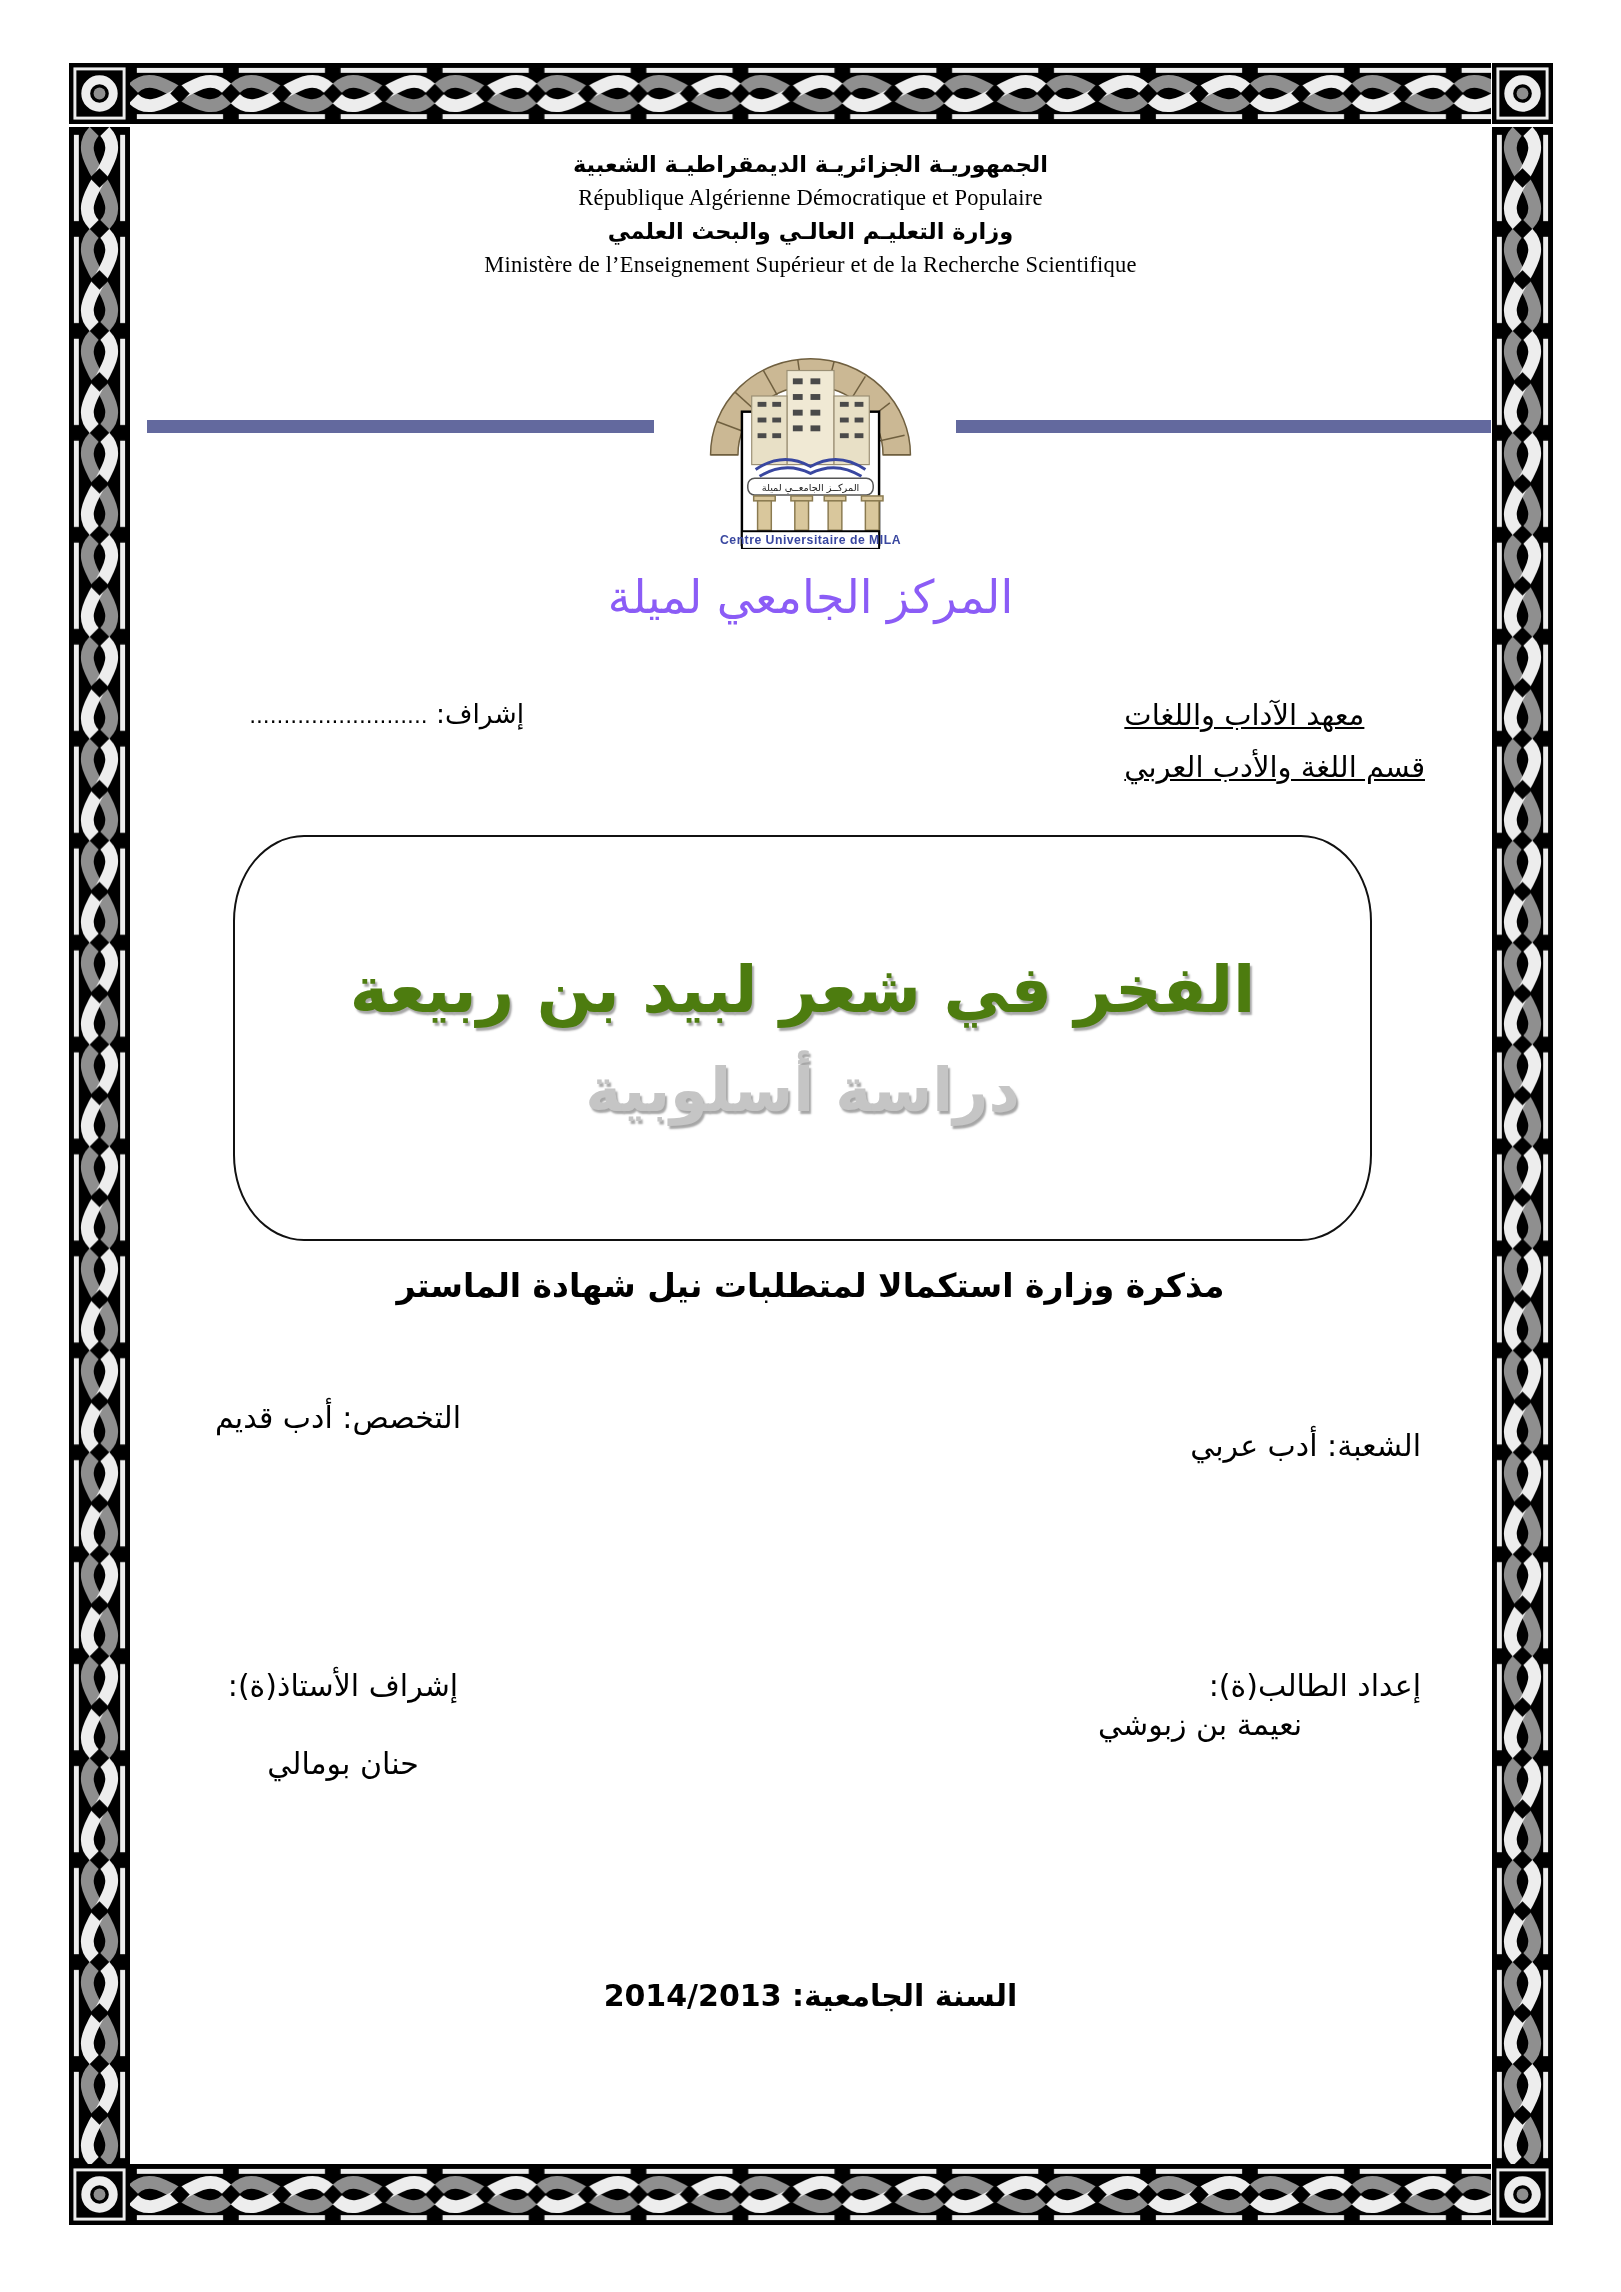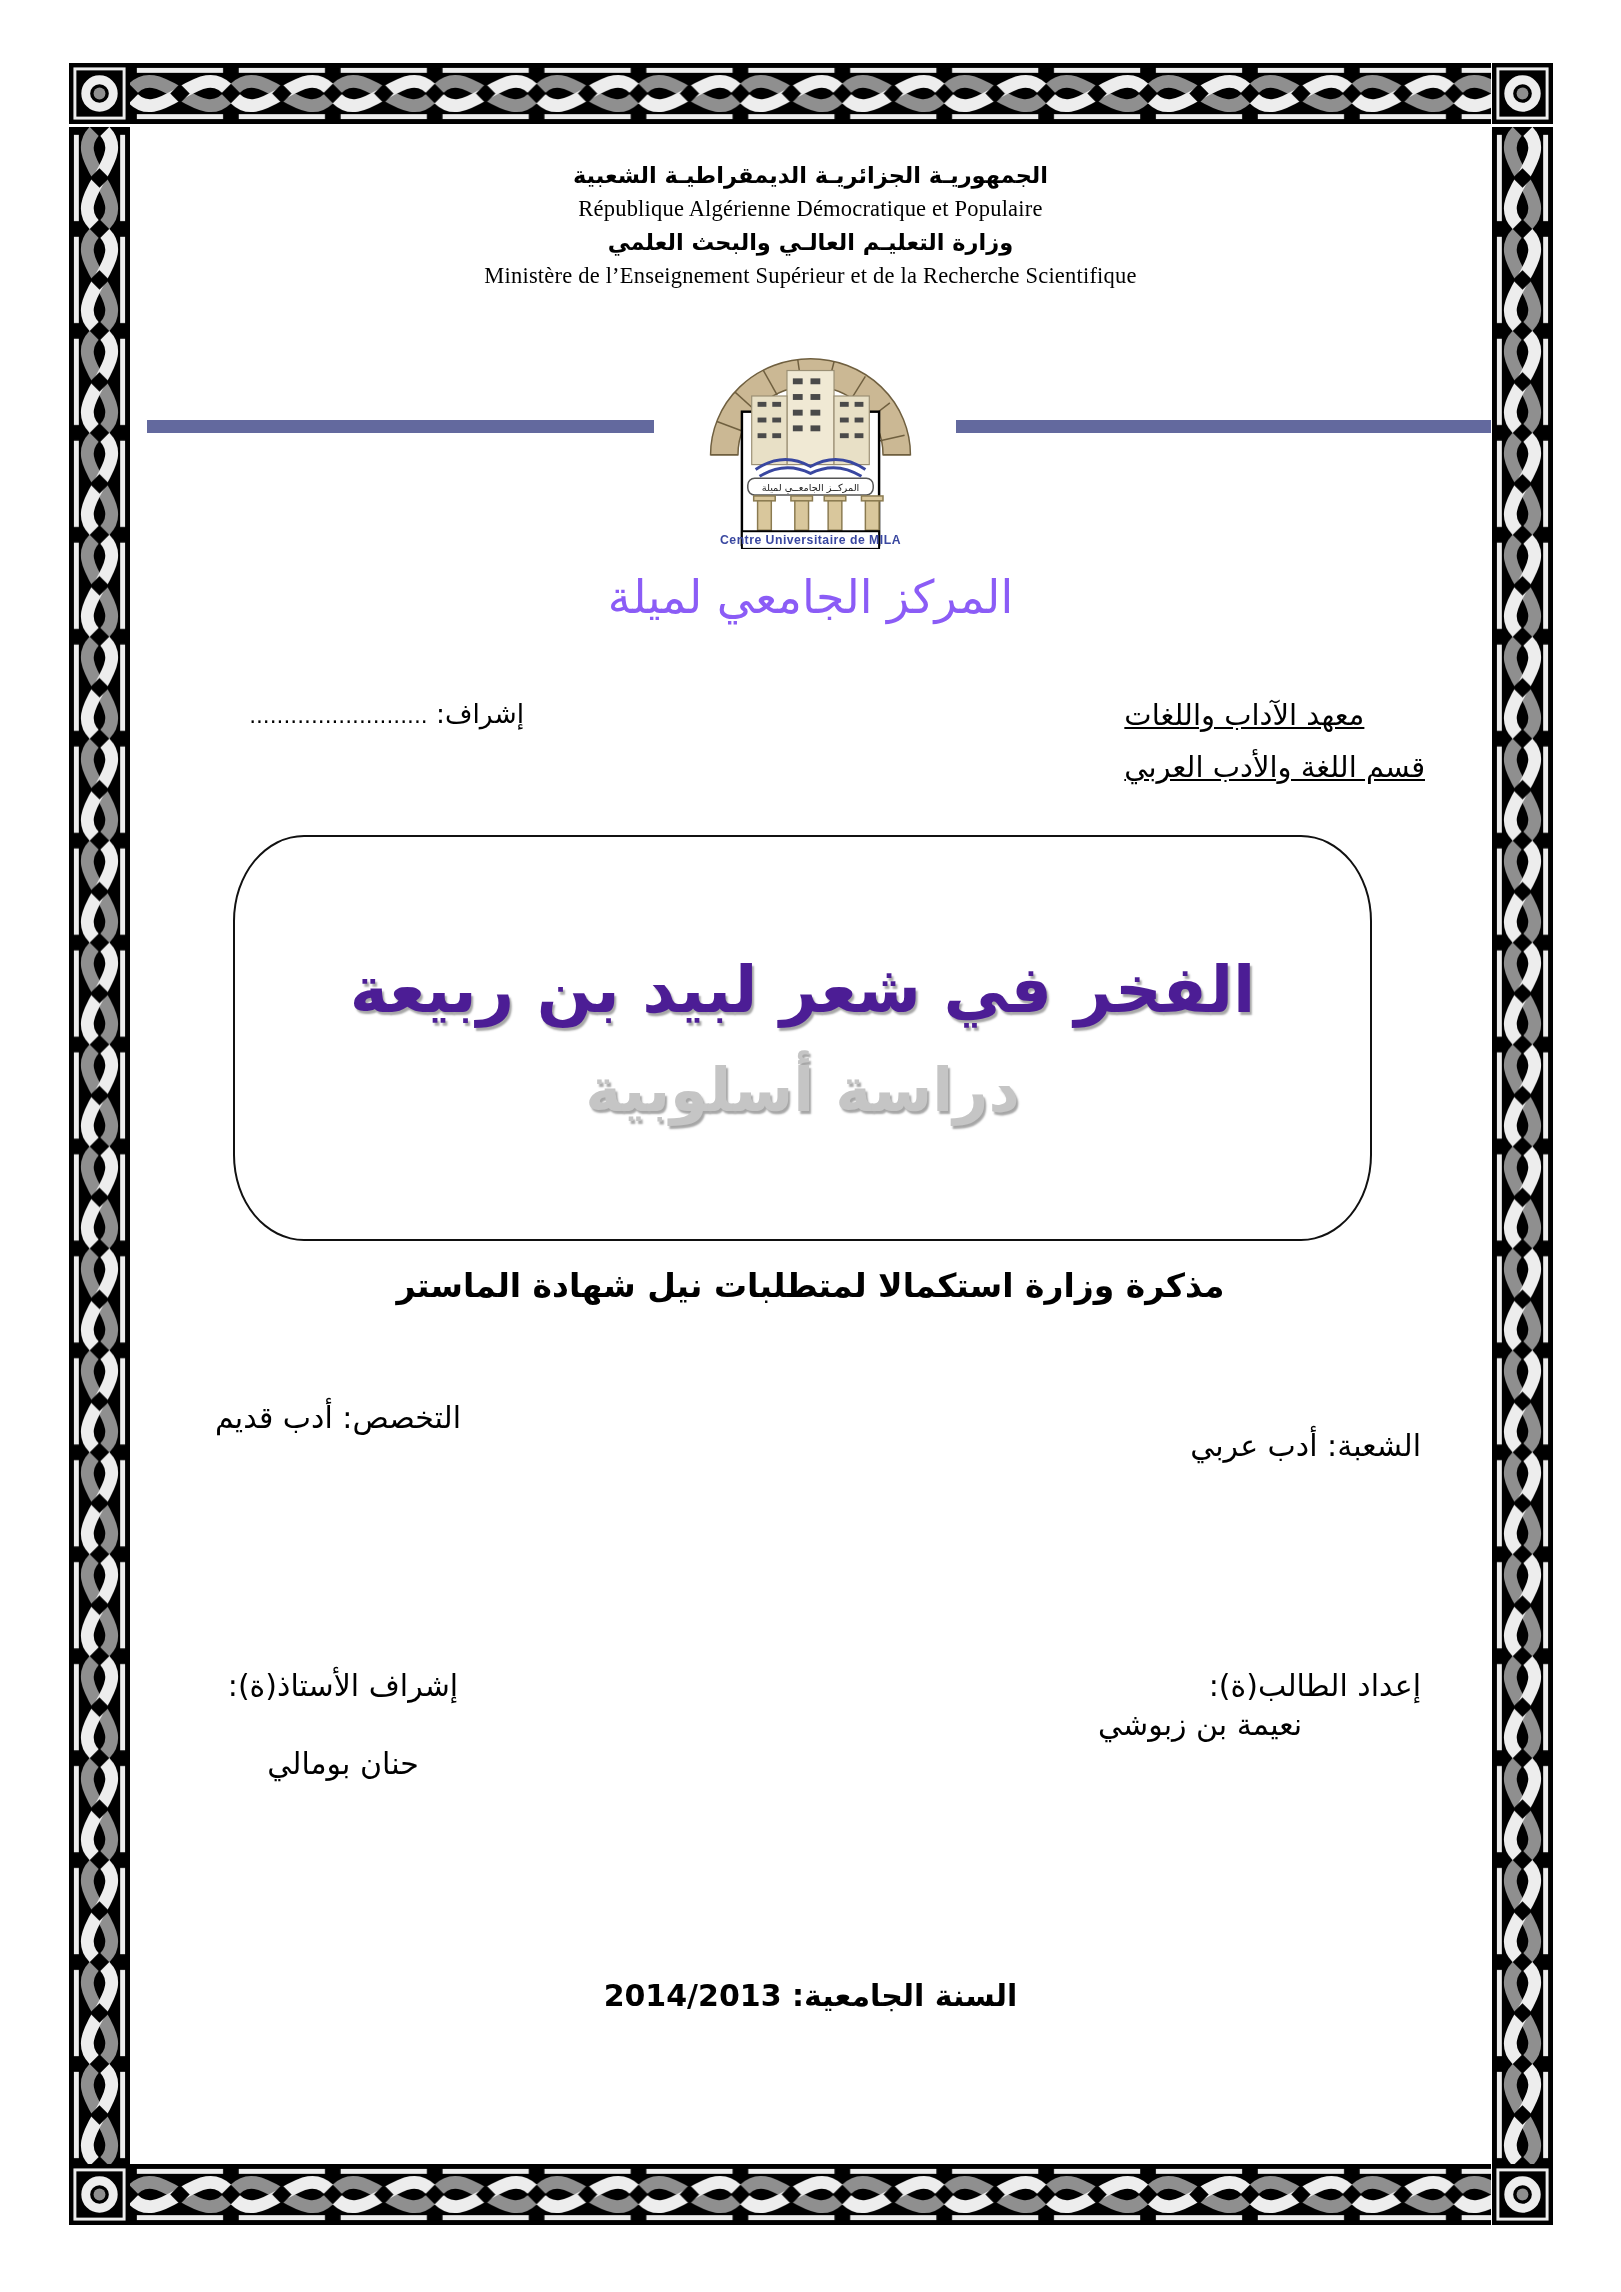--- a/index.html
+++ b/index.html
@@ -15,40 +15,40 @@
   .band-right{left:1492px;top:127px;width:61px;height:2037px;}
   .corner{position:absolute;width:61px;height:61px;background:#000;}
   .corner svg{display:block;}
   .corner-tl{left:69px;top:63px;} .corner-tr{left:1492px;top:63px;}
   .corner-bl{left:69px;top:2164px;} .corner-br{left:1492px;top:2164px;}
 
   
   .abs{position:absolute;}
   .center{text-align:center;left:0;right:0;}
   .ar{direction:rtl;}
-  .header-block{top:164px;line-height:1.0;}
+  .header-block{top:153px;line-height:1.0;}
   .h-ar{font-size:22.5px;font-weight:bold;margin:0 0 11.8px 0;}
   .h-fr{font-family:"Liberation Serif",serif;font-size:22.5px;font-weight:normal;margin:0 0 9.8px 0;letter-spacing:0.2px;}
 
   .divider{position:absolute;top:420px;height:12.7px;background:#63699e;}
   .divider-l{left:147px;width:507px;}
   .divider-r{left:956px;width:535px;}
 
   .logo-wrap{position:absolute;left:689px;top:341px;width:243px;height:208px;}
 
   .uni-title{top:570px;font-size:46px;color:#8b5cf6;}
 
   .institute{top:689px;right:196px;text-align:left;font-size:29px;line-height:52px;text-decoration:underline;}
   .reference{top:698px;left:191px;width:333px;font-size:26.5px;text-align:right;}
   .reference .dots{letter-spacing:1px;font-size:21.6px;}
 
   .title-box{position:absolute;left:233px;top:835px;width:1135px;height:402px;
     border:2.9px solid #111;border-radius:71px / 86px;
     display:flex;flex-direction:column;justify-content:center;align-items:center;gap:37px;}
-  .t1{font-size:65px;font-weight:bold;color:#4c1d95;text-shadow:2px 2.9px 2px #a6a6a6;line-height:1;}
+  .t1{font-size:65px;font-weight:bold;color:#4d7c0f;text-shadow:2px 2.9px 2px #a6a6a6;line-height:1;}
   .t2{font-size:61px;font-weight:bold;color:#c5c5c5;text-shadow:2px 2.9px 2px #a6a6a6;line-height:1;}
 
   .subtitle{top:1266px;font-size:33px;font-weight:bold;}
 
   .branch{top:1400px;right:200px;text-align:right;font-size:30px;margin-top:28px;}
   .specialty{top:1400px;left:191px;width:294px;text-align:center;font-size:30px;}
 
   .prep-col{top:1666px;right:200px;width:323px;text-align:right;font-size:30px;line-height:39px;}
   .prep-col .name{text-align:left;}
   .sup-col{top:1666px;left:196px;width:294px;text-align:center;font-size:30px;line-height:39px;}

